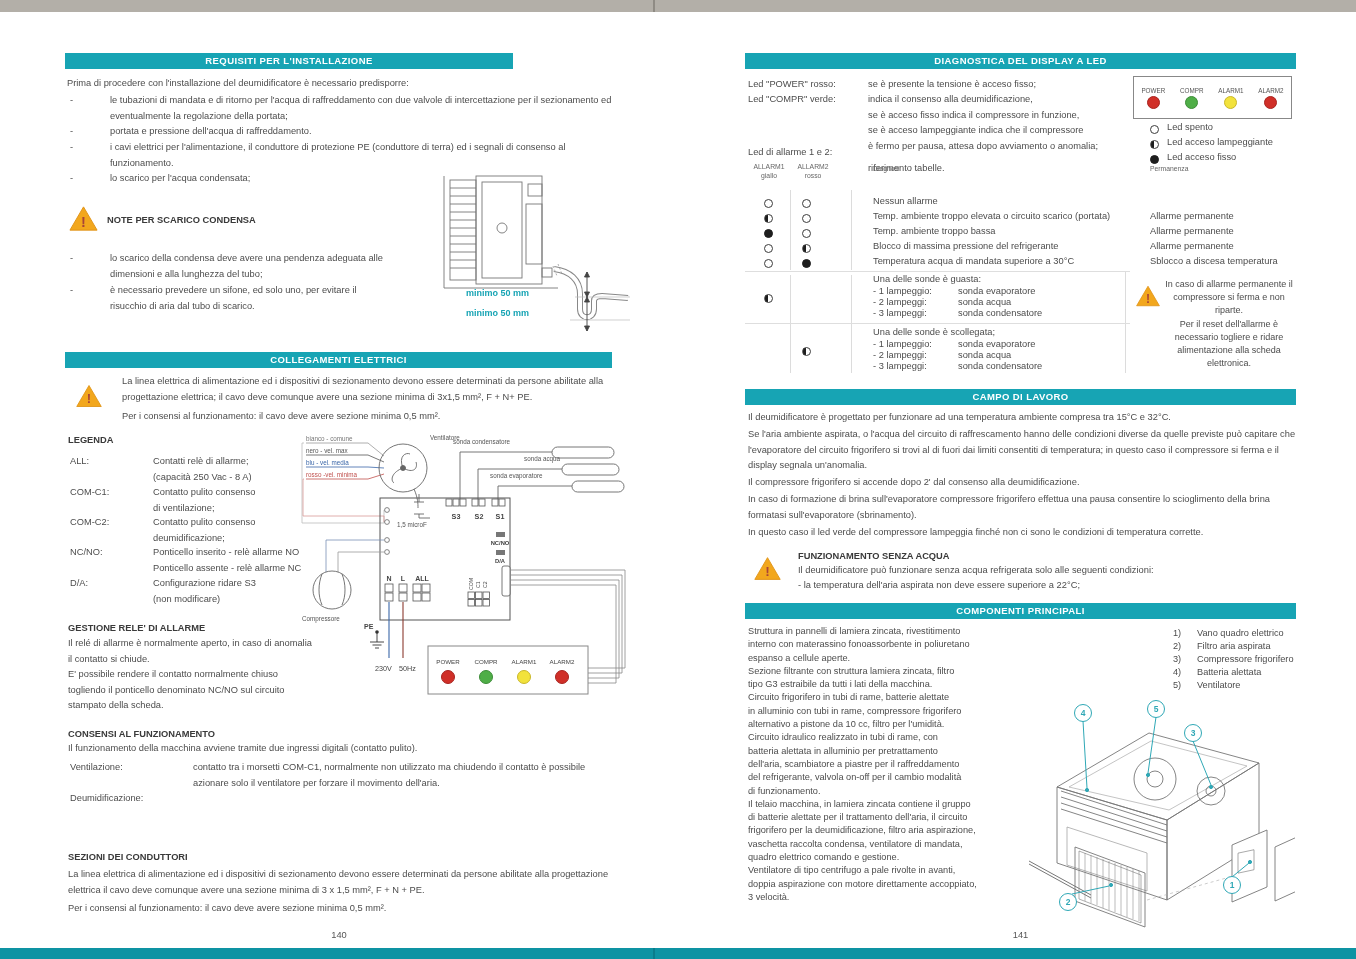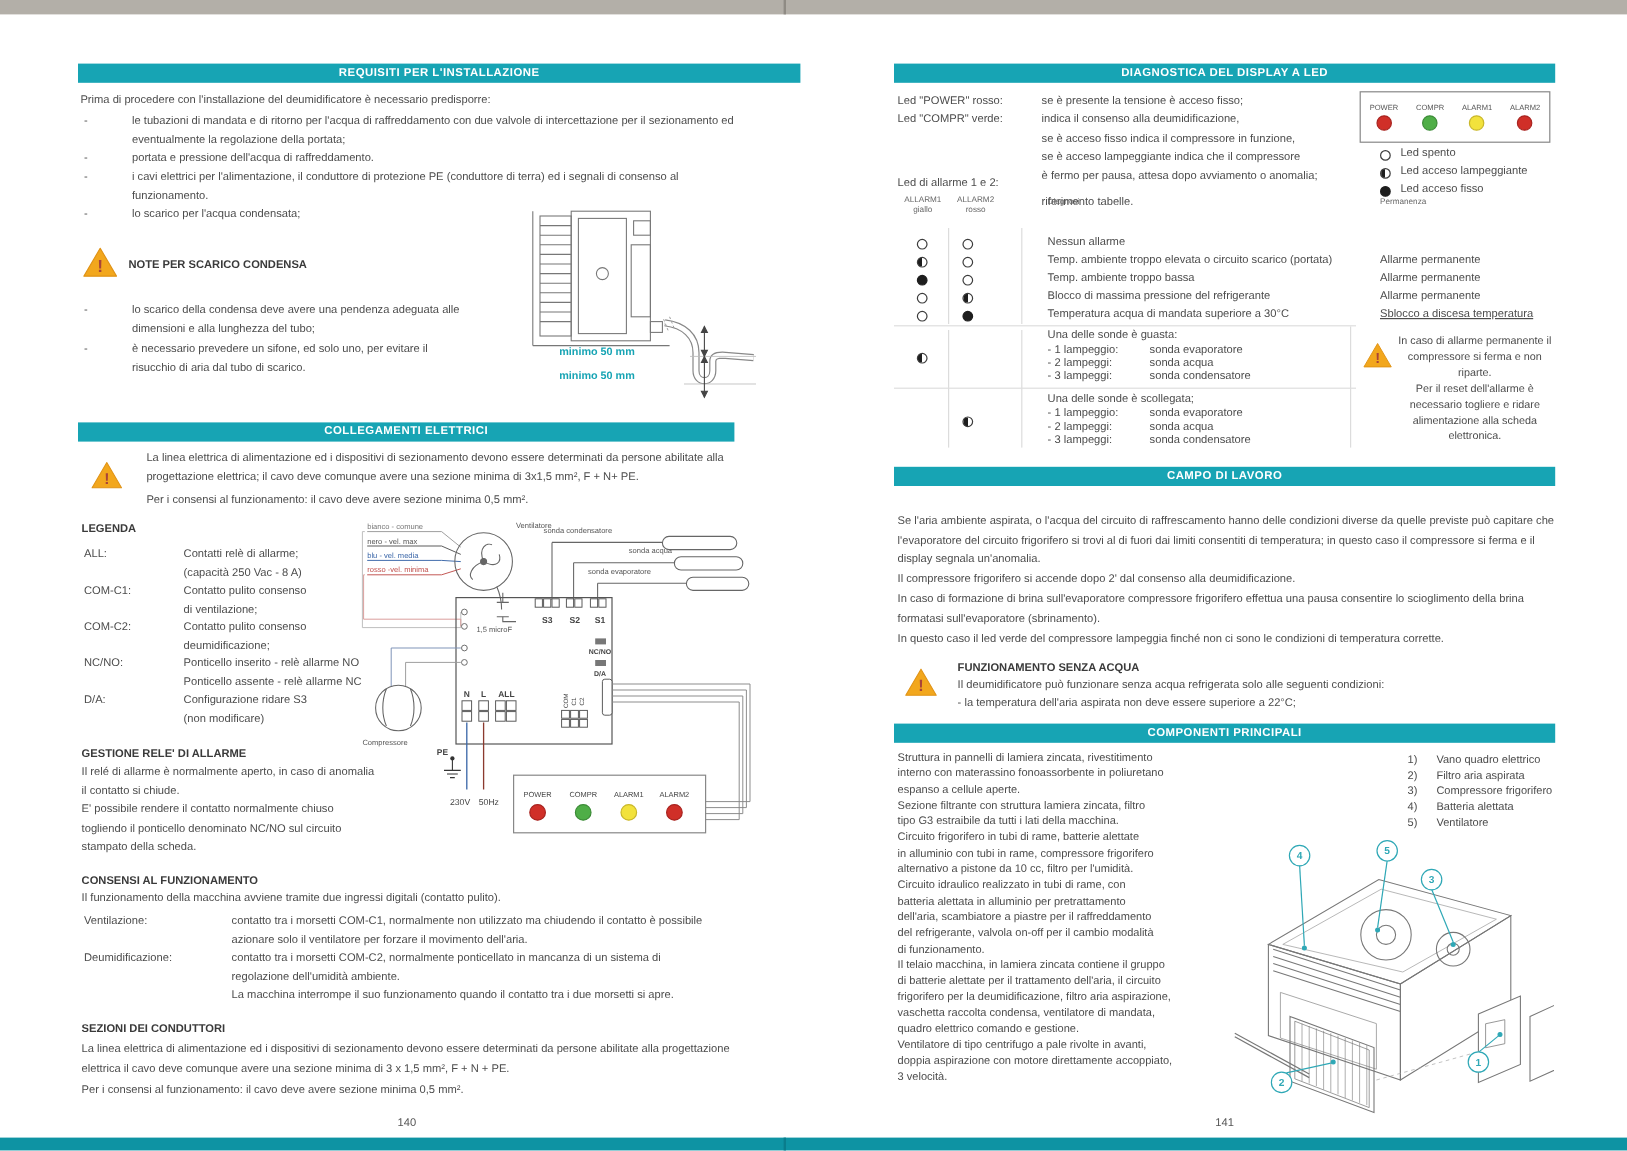--- a/index.html
+++ b/index.html
@@ -36,21 +36,21 @@
 </style>
 </head>
 <body>
 
 <div class="canvas">
   <div class="topbar">
       <div class="topbar-div"></div>
     </div>
 
   <div class="page page-l">
-    <div class="hdr" style="left:0;top:3px;width:602px;">REQUISITI PER L'INSTALLAZIONE</div>
+    <div class="hdr" style="left:0;top:3px;width:448px;">REQUISITI PER L'INSTALLAZIONE</div>
 
     <div class="t" style="left:2px;top:26px;width:540px;">Prima di procedere con l'installazione del deumidificatore è necessario predisporre:</div>
     <div class="t" style="left:5px;top:43px;">-</div>
     <div class="t" style="left:45px;top:43px;width:502px;">le tubazioni di mandata e di ritorno per l'acqua di raffreddamento con due valvole di intercettazione per il sezionamento ed eventualmente la regolazione della portata;</div>
     <div class="t" style="left:5px;top:74px;">-</div>
     <div class="t" style="left:45px;top:74px;width:502px;">portata e pressione dell'acqua di raffreddamento.</div>
     <div class="t" style="left:5px;top:90px;">-</div>
     <div class="t" style="left:45px;top:90px;width:502px;">i cavi elettrici per l'alimentazione, il conduttore di protezione PE (conduttore di terra) ed i segnali di consenso al funzionamento.</div>
     <div class="t" style="left:5px;top:121px;">-</div>
     <div class="t" style="left:45px;top:121px;width:502px;">lo scarico per l'acqua condensata;</div>
@@ -279,23 +279,20 @@
 il contatto si chiude.
 E' possibile rendere il contatto normalmente chiuso
 togliendo il ponticello denominato NC/NO sul circuito
 stampato della scheda.</div>
 
     <div class="t b" style="left:3px;top:677px;">CONSENSI AL FUNZIONAMENTO</div>
     <div class="t" style="left:3px;top:691px;width:540px;">Il funzionamento della macchina avviene tramite due ingressi digitali (contatto pulito).</div>
     <div class="t" style="left:5px;top:710px;">Ventilazione:</div>
     <div class="t" style="left:128px;top:710px;width:408px;">contatto tra i morsetti  COM-C1, normalmente non utilizzato ma chiudendo il contatto è possibile azionare solo il ventilatore per forzare il movimento dell'aria.</div>
     <div class="t" style="left:5px;top:741px;">Deumidificazione:</div>
-    <div class="t pre" style="left:128px;top:741px;width:415px;">contatto tra i morsetti COM-C2, normalmente ponticellato in mancanza di un sistema di
-regolazione dell'umidità ambiente.
-La macchina interrompe il suo funzionamento quando il contatto tra i due morsetti si apre.</div>
 
     <div class="t b" style="left:3px;top:800px;">SEZIONI DEI CONDUTTORI</div>
     <div class="t" style="left:3px;top:817px;width:546px;">La linea elettrica di alimentazione ed i dispositivi di sezionamento devono essere determinati da persone abilitate alla progettazione elettrica il cavo deve comunque avere una sezione minima di 3 x 1,5 mm², F + N + PE.</div>
     <div class="t" style="left:3px;top:851px;width:546px;">Per i consensi al funzionamento: il cavo deve avere sezione minima 0,5 mm².</div>
 
     <div class="pagenum" style="top:880px;">140</div>
   </div>
 
   <div class="page page-r">
     <div class="hdr" style="left:0;top:3px;width:551px;">DIAGNOSTICA DEL DISPLAY A LED</div>
@@ -365,21 +362,21 @@
     <div class="t" style="left:405px;top:174px;">Allarme permanente</div>
 
     <span class="led-s led-off" style="left:19px;top:194px;"></span>
     <span class="led-s led-blink" style="left:57px;top:194px;"></span>
     <div class="t" style="left:128px;top:189px;">Blocco di massima pressione del refrigerante</div>
     <div class="t" style="left:405px;top:189px;">Allarme permanente</div>
 
     <span class="led-s led-off" style="left:19px;top:209px;"></span>
     <span class="led-s led-on" style="left:57px;top:209px;"></span>
     <div class="t" style="left:128px;top:204px;">Temperatura acqua di mandata superiore a 30°C</div>
-    <div class="t" style="left:405px;top:204px;text-decoration:underline;">Sblocco a discesa temperatura</div>
+    <div class="t" style="left:405px;top:204px;">Sblocco a discesa temperatura</div>
 
     <div class="hline" style="left:0;top:221px;width:385px;"></div>
     <div class="vline" style="left:45px;top:225px;height:98px;"></div>
     <div class="vline" style="left:106px;top:225px;height:98px;"></div>
     <div class="vline" style="left:380px;top:222px;height:101px;"></div>
 
     <span class="led-s led-blink" style="left:19px;top:244px;"></span>
 
     <div class="t" style="left:128px;top:224px;line-height:11px;">Una delle sonde è guasta:</div>
     <div class="t" style="left:128px;top:236px;line-height:11px;">- 1 lampeggio:</div>
@@ -401,20 +398,21 @@
     <div class="t" style="left:213px;top:311px;line-height:11px;">sonda condensatore</div>
 
     <svg class="abs" style="left:390px;top:234px;" width="26" height="24" viewBox="0 0 32 29">
       <path d="M16 2.5 L30 26.5 L2 26.5 Z" fill="#f2a71d" stroke="#e09316" stroke-linejoin="round"></path>
       <text x="16" y="23" font-size="15" font-weight="bold" fill="#a94438" text-anchor="middle">!</text>
     </svg>
     <div class="t pre" style="left:420px;top:228px;width:128px;text-align:center;line-height:13.2px;font-size:9px;">In caso di allarme permanente il compressore si ferma e non riparte.
 Per il reset dell'allarme è necessario togliere e ridare alimentazione alla scheda elettronica.</div>
 
     <div class="hdr" style="left:0;top:339px;width:551px;">CAMPO DI LAVORO</div>
+    <div class="t" style="left:3px;top:360px;width:548px;">Il deumidificatore è progettato per funzionare ad una temperatura ambiente compresa tra 15°C e 32°C.</div>
     <div class="t" style="left:3px;top:377px;width:548px;">Se l'aria ambiente aspirata, o l'acqua del circuito di raffrescamento hanno delle condizioni diverse da quelle previste può capitare che l'evaporatore del circuito frigorifero si trovi al di fuori dai limiti consentiti di temperatura; in questo caso il compressore si ferma e il display segnala un'anomalia.</div>
     <div class="t" style="left:3px;top:425px;width:548px;">Il compressore frigorifero si accende dopo 2' dal consenso alla deumidificazione.</div>
     <div class="t" style="left:3px;top:442px;width:548px;">In caso di formazione di brina sull'evaporatore compressore frigorifero effettua una pausa consentire lo scioglimento della brina formatasi sull'evaporatore (sbrinamento).</div>
     <div class="t" style="left:3px;top:475px;width:548px;">In questo caso il led verde del compressore lampeggia finché non ci sono le condizioni di temperatura corrette.</div>
 
     <svg class="abs" style="left:8px;top:505px;" width="29" height="27" viewBox="0 0 32 29">
       <path d="M16 2.5 L30 26.5 L2 26.5 Z" fill="#f2a71d" stroke="#e09316" stroke-linejoin="round"></path>
       <text x="16" y="23" font-size="15" font-weight="bold" fill="#a94438" text-anchor="middle">!</text>
     </svg>
     <div class="t b" style="left:53px;top:499px;">FUNZIONAMENTO SENZA ACQUA</div>

